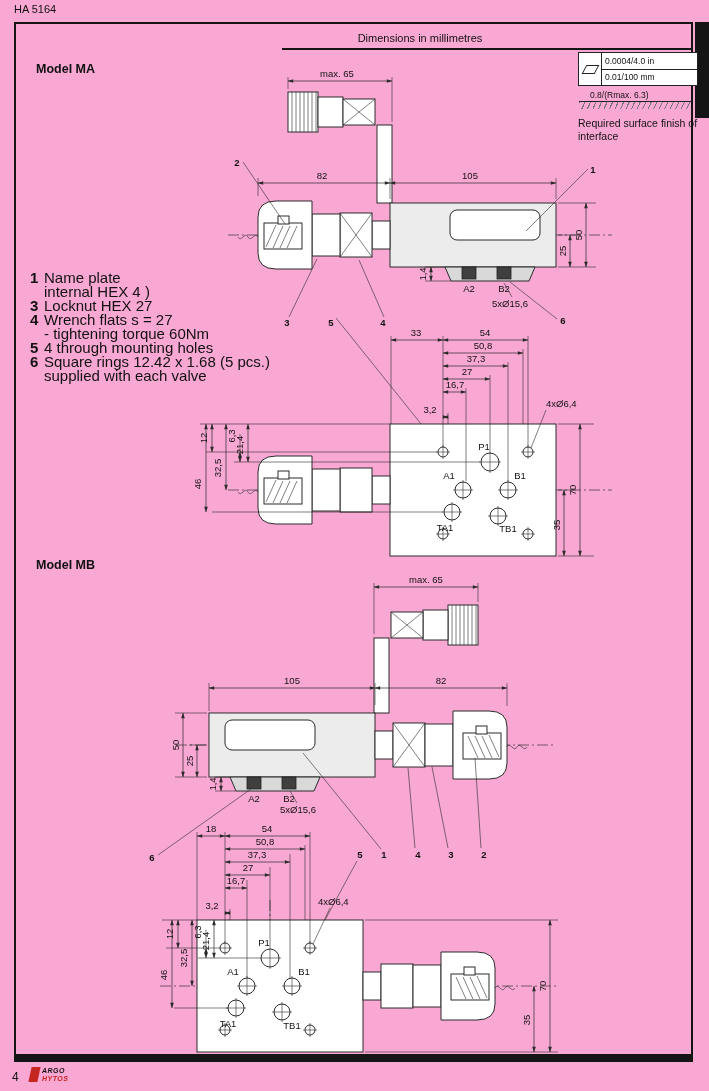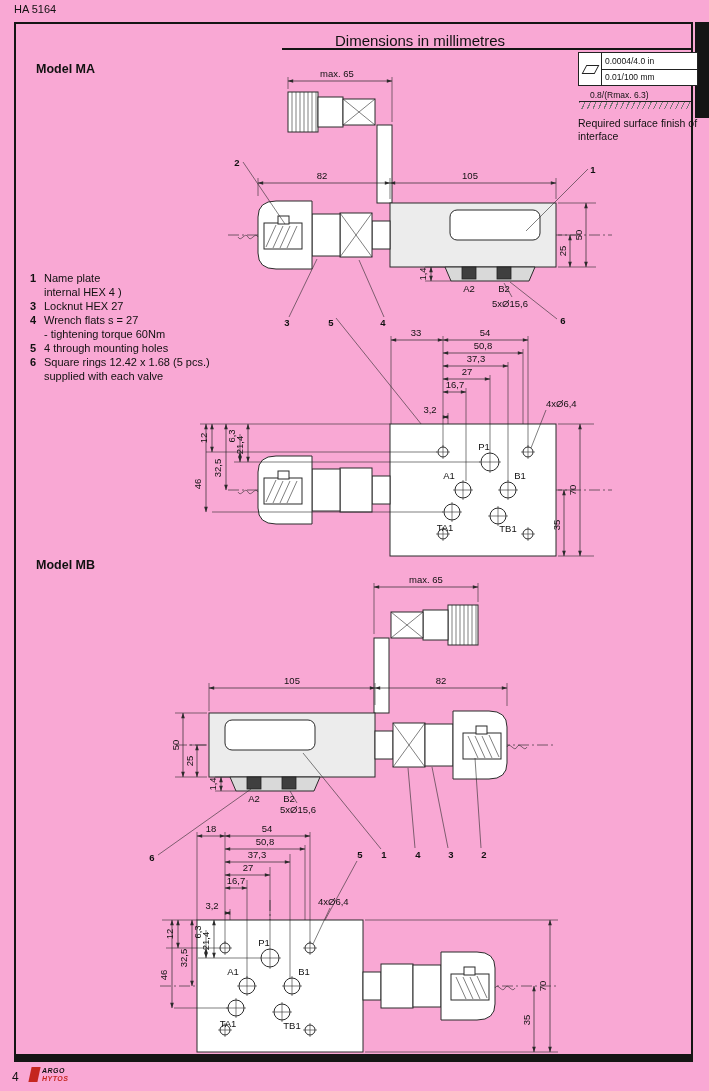--- a/index.html
+++ b/index.html
@@ -7,25 +7,25 @@
         font-family:"Liberation Sans",sans-serif;color:#111;}
   .abs{position:absolute;}
   .doc-code{left:14px;top:3px;font-size:11px;}
   .border-box{left:14px;top:22px;width:679px;height:1040px;box-sizing:border-box;
               border:2px solid #151515;border-bottom:8px solid #151515;}
   .right-tab{left:695px;top:22px;width:14px;height:96px;background:#151515;}
   .title-cell{left:16px;top:24px;width:264px;height:26px;box-sizing:border-box;
               border-right:2px solid #151515;border-bottom:2px solid #151515;
               font-size:17px;font-weight:bold;padding-left:20px;line-height:24px;}
   .title-rule{left:282px;top:48px;width:411px;height:2px;background:#151515;}
-  .subtitle{left:300px;top:32px;width:240px;text-align:center;font-size:15px;}
+  .subtitle{left:300px;top:32px;width:240px;text-align:center;font-size:11px;}
   .model-heading{font-size:12.5px;font-weight:bold;}
   #mh-ma{left:36px;top:62px;}
   #mh-mb{left:36px;top:558px;}
-  .legend{left:30px;top:271px;font-size:11px;line-height:14px;width:250px;}
+  .legend{left:30px;top:271px;font-size:15px;line-height:14px;width:250px;}
   .lg-num{font-weight:bold;display:inline-block;width:14px;}
   .lg-cont{margin-left:14px;}
   .sf{left:578px;top:52px;width:120px;font-size:8.5px;}
   .sf-box{display:flex;border:1px solid #222;height:32px;background:#fff;}
   .sf-sym{width:22px;border-right:1px solid #222;display:flex;align-items:center;justify-content:center;}
   .sf-par{width:11px;height:7px;border:1px solid #222;transform:skewX(-28deg);}
   .sf-vals{flex:1;display:flex;flex-direction:column;}
   .sf-row{flex:1;display:flex;align-items:center;padding:0 3px;white-space:nowrap;}
   .sf-row-top{border-bottom:1px solid #222;}
   .sf-rough{margin:4px 0 1px 12px;}

